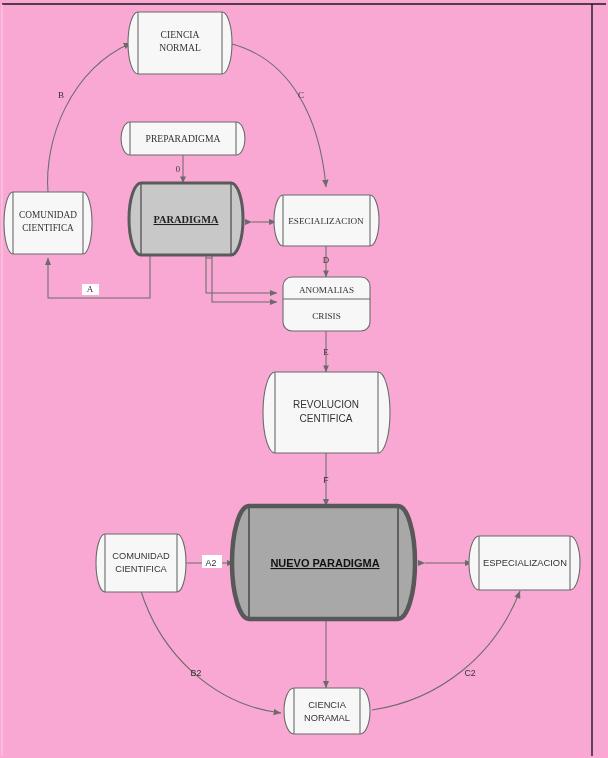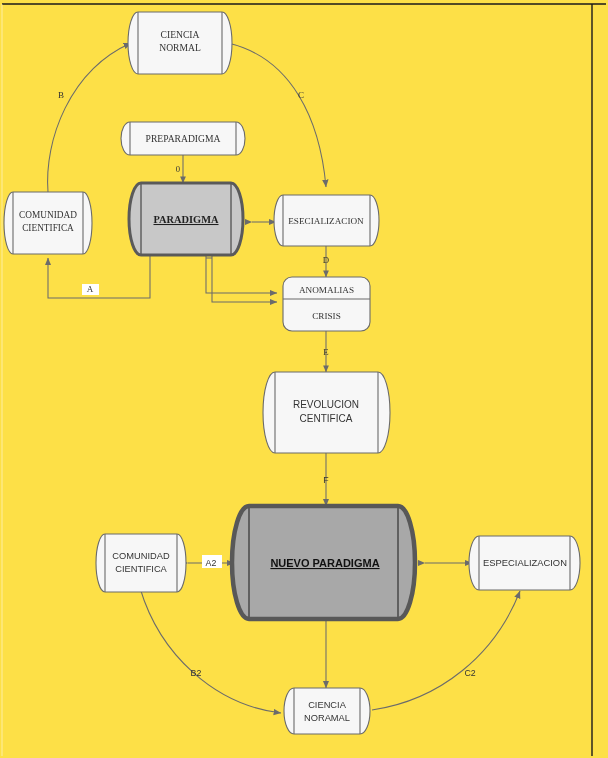--- a/index.html
+++ b/index.html
@@ -1,18 +1,18 @@
 <!DOCTYPE html>
 <html><head>
 <meta charset="utf-8">
 <style>
   html,body{margin:0;padding:0;background:#ffffff;}
   body{width:608px;height:758px;overflow:hidden;
        font-family:"Liberation Serif",serif;}
-  #canvas{position:relative;width:608px;height:758px;background:#fde047;}
+  #canvas{position:relative;width:608px;height:758px;background:#f9a8d4;}
   svg{display:block;}
 </style>
 </head>
 <body>
 
 <div id="canvas">
 <svg width="608" height="758" viewBox="0 0 608 758" xmlns="http://www.w3.org/2000/svg">
 
   <defs>
     <marker id="ah" markerWidth="9" markerHeight="9" refX="7.4" refY="3.2" orient="auto" markerUnits="userSpaceOnUse">

